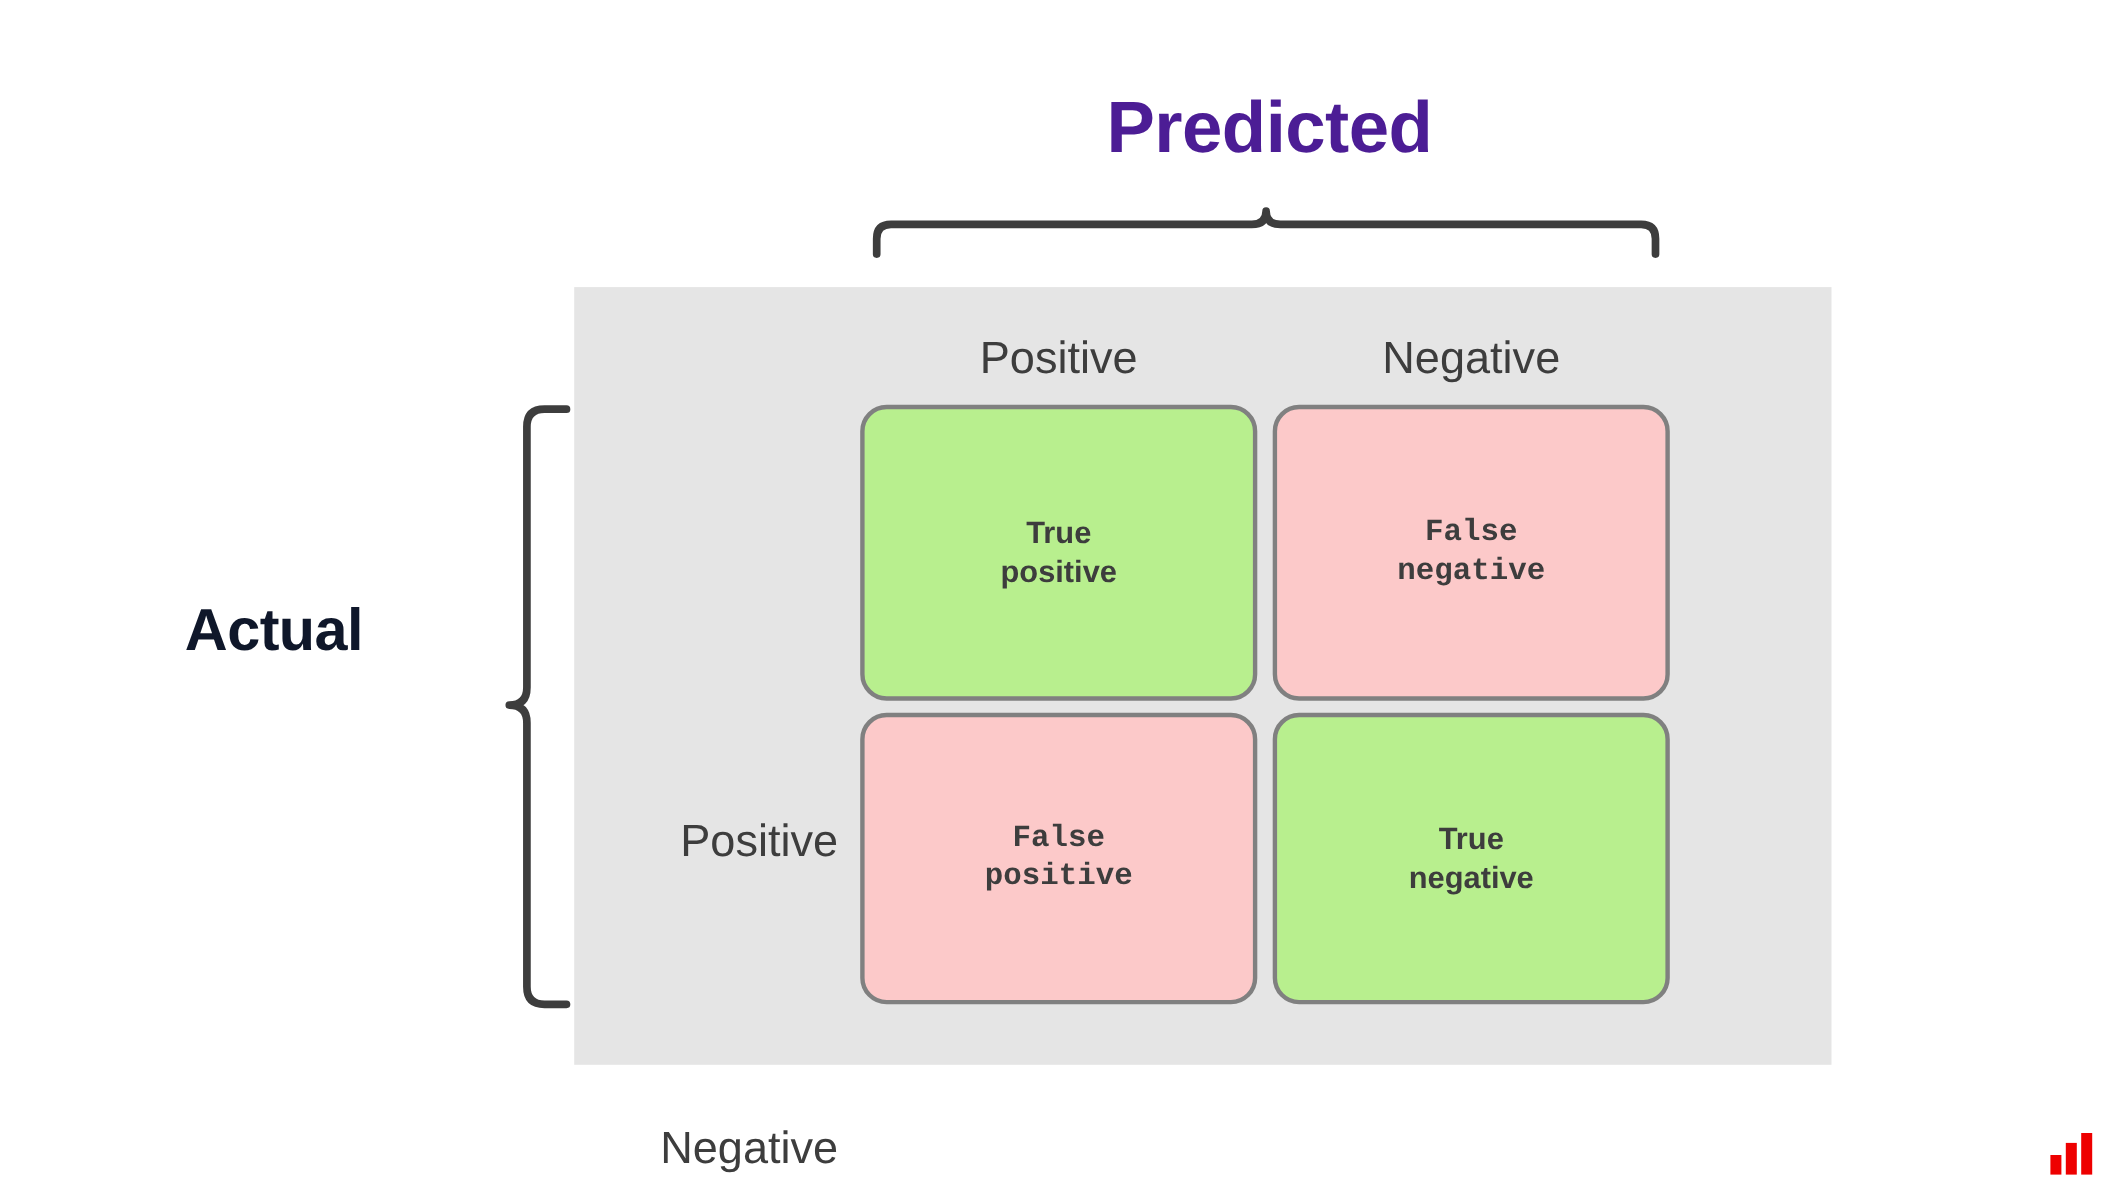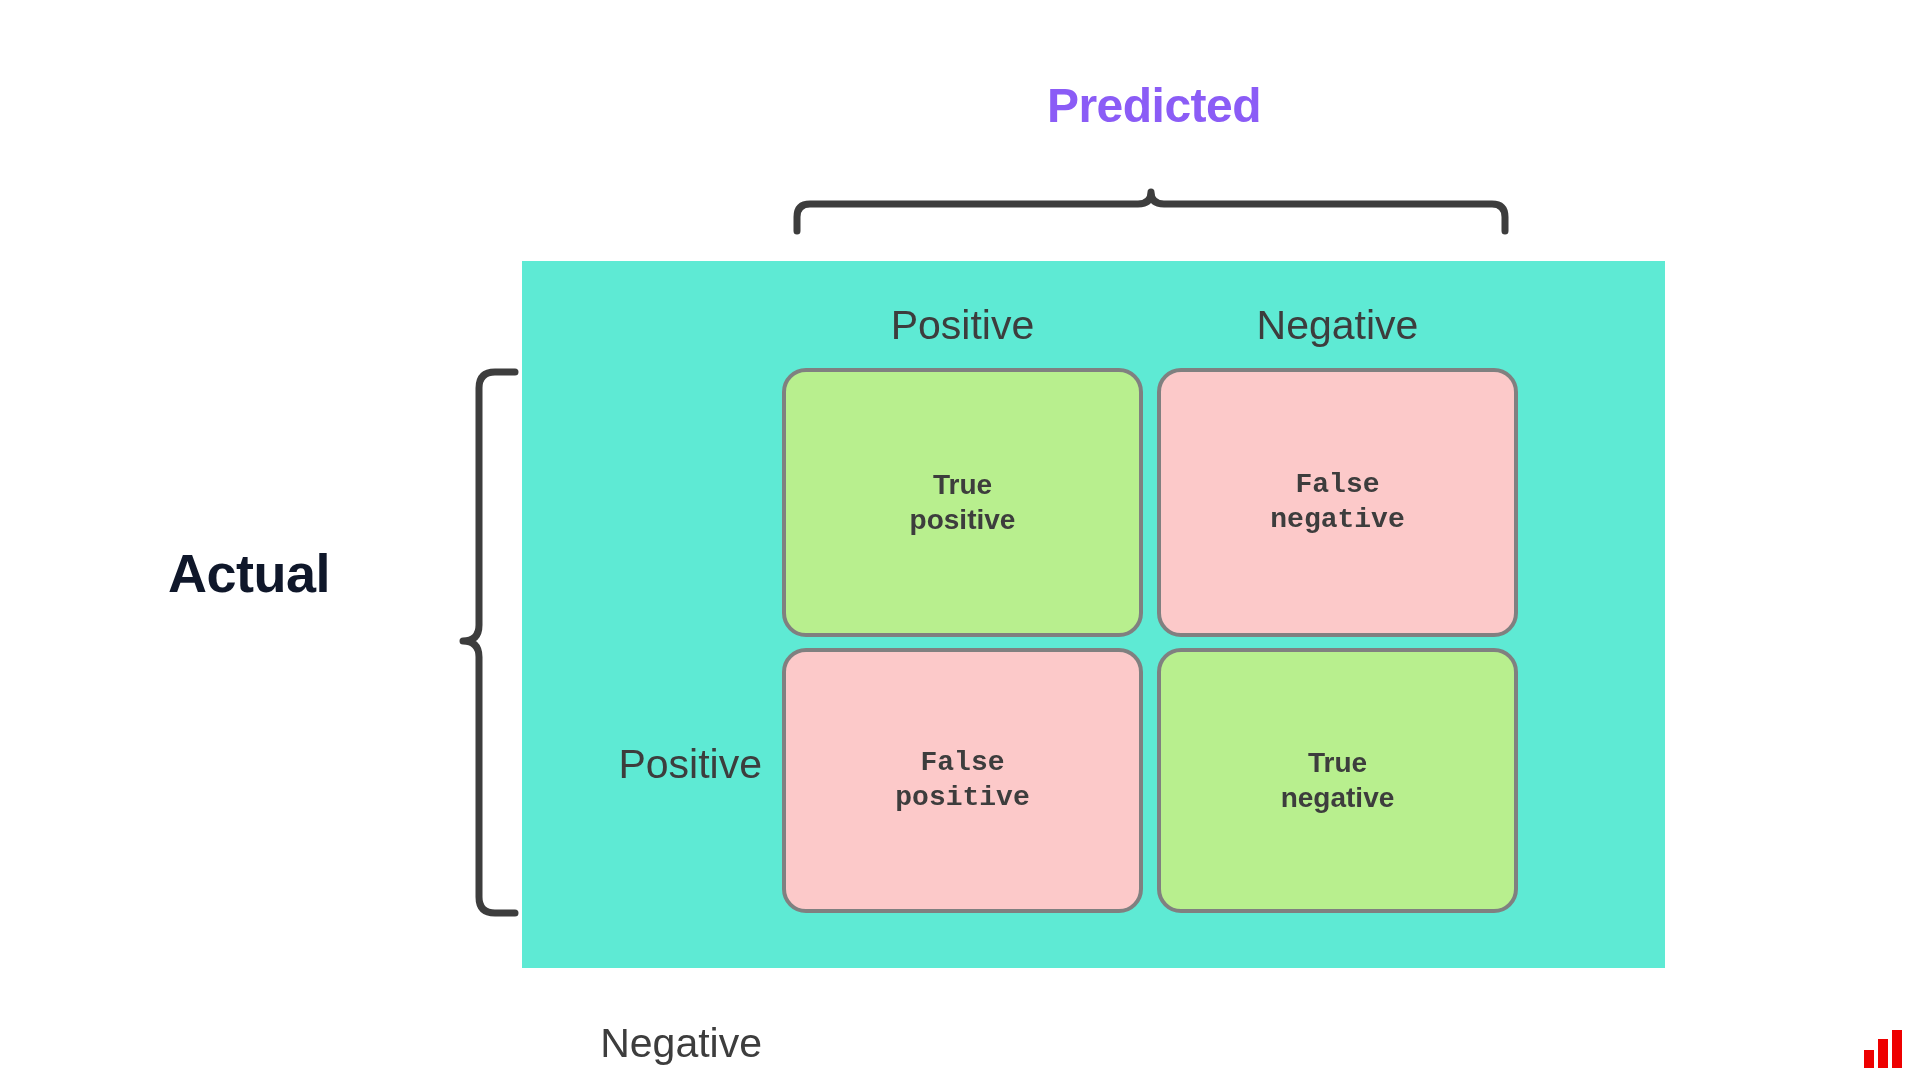--- a/index.html
+++ b/index.html
@@ -16,23 +16,23 @@
     -webkit-font-smoothing: antialiased;
   }
 
   
   #predicted-title {
     position: absolute;
     left: 795px;
     top: 82px;
     width: 718px;
     text-align: center;
-    font-size: 48px;
+    font-size: 66px;
     font-weight: bold;
-    color: #8b5cf6;
+    color: #4c1d95;
     letter-spacing: -0.5px;
     line-height: 1;
   }
 
   
   #actual-title {
     position: absolute;
     left: 168px;
     top: 546px;
     font-size: 54px;
@@ -60,21 +60,21 @@
     pointer-events: none;
   }
 
   
   #matrix-panel {
     position: absolute;
     left: 522px;
     top: 261px;
     width: 1143px;
     height: 707px;
-    background: #5eead4;
+    background: #e5e5e5;
   }
 
   
   .col-header {
     position: absolute;
     top: 44px;
     width: 361px;
     text-align: center;
     font-size: 41px;
     font-weight: normal;

